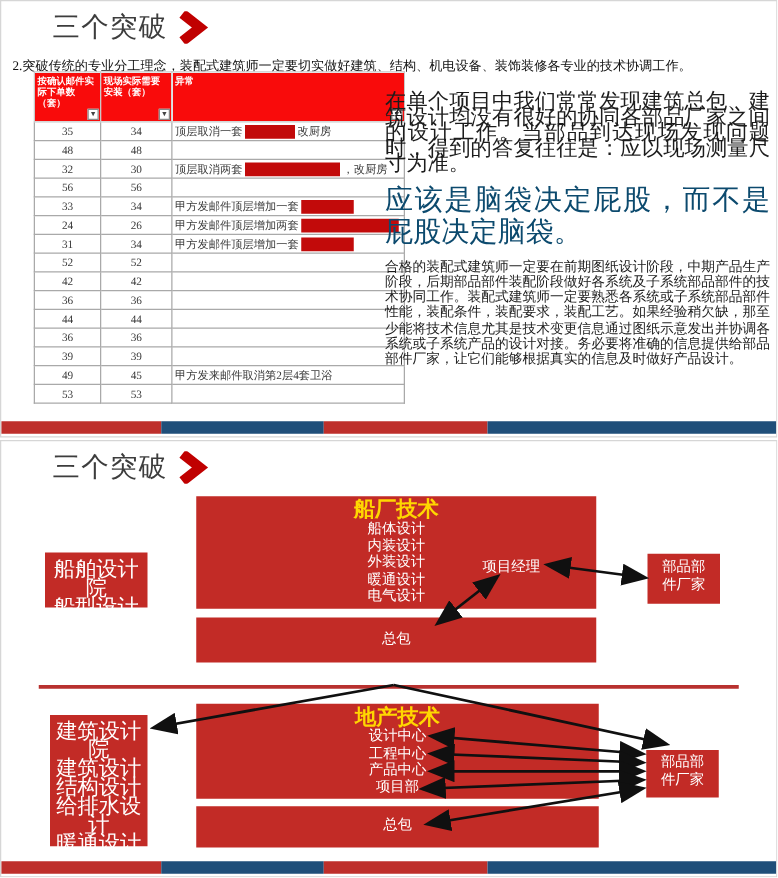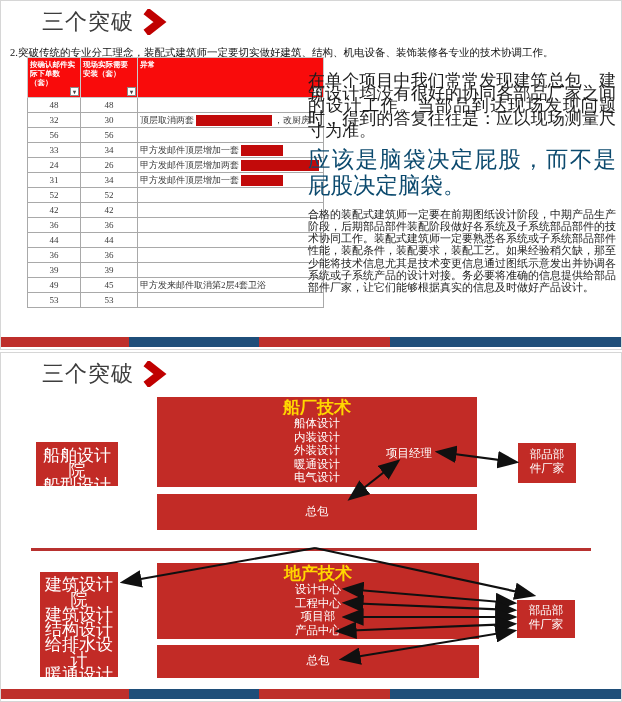--- a/index.html
+++ b/index.html
@@ -81,20 +81,25 @@
             <span class="filter-btn">▾</span>
           </th>
           <th>
             <span>异常</span>
             <span class="filter-btn">▾</span>
           </th>
         </tr>
       </thead>
       <tbody id="table-body">
           <tr>
+            <td class="num">35</td>
+            <td class="num">34</td>
+            <td>顶层取消一套<span class="redact" style="width: 40px;"></span>改厨房</td>
+          </tr>
+          <tr>
             <td class="num">48</td>
             <td class="num">48</td>
             <td></td>
           </tr>
           <tr>
             <td class="num">32</td>
             <td class="num">30</td>
             <td>顶层取消两套<span class="redact" style="width: 76px;"></span>，改厨房</td>
           </tr>
           <tr>
@@ -215,22 +220,22 @@
         <div class="line12">给排水设计</div>
         <div class="line12">暖通设计</div>
         <div class="line12">电器设计</div>
       </div>
 
     <div class="redbox" style="left:156px;top:210px;width:322px;height:76px;">
       <div class="box-title">地产技术</div>
       <div>
           <div class="line11">设计中心</div>
           <div class="line11">工程中心</div>
+          <div class="line11">产品中心</div>
           <div class="line11">项目部</div>
-          <div class="line11">产品中心</div>
         </div>
     </div>
 
     <div class="redbox zb" style="left:156px;top:292px;width:322px;height:33px;line-height:31px;">总包</div>
 
     <div class="redbox" style="left:516px;top:247px;width:58px;height:38px;padding-top:4px;">
         <div class="line11">部品部</div>
         <div class="line11">件厂家</div>
       </div>
 

